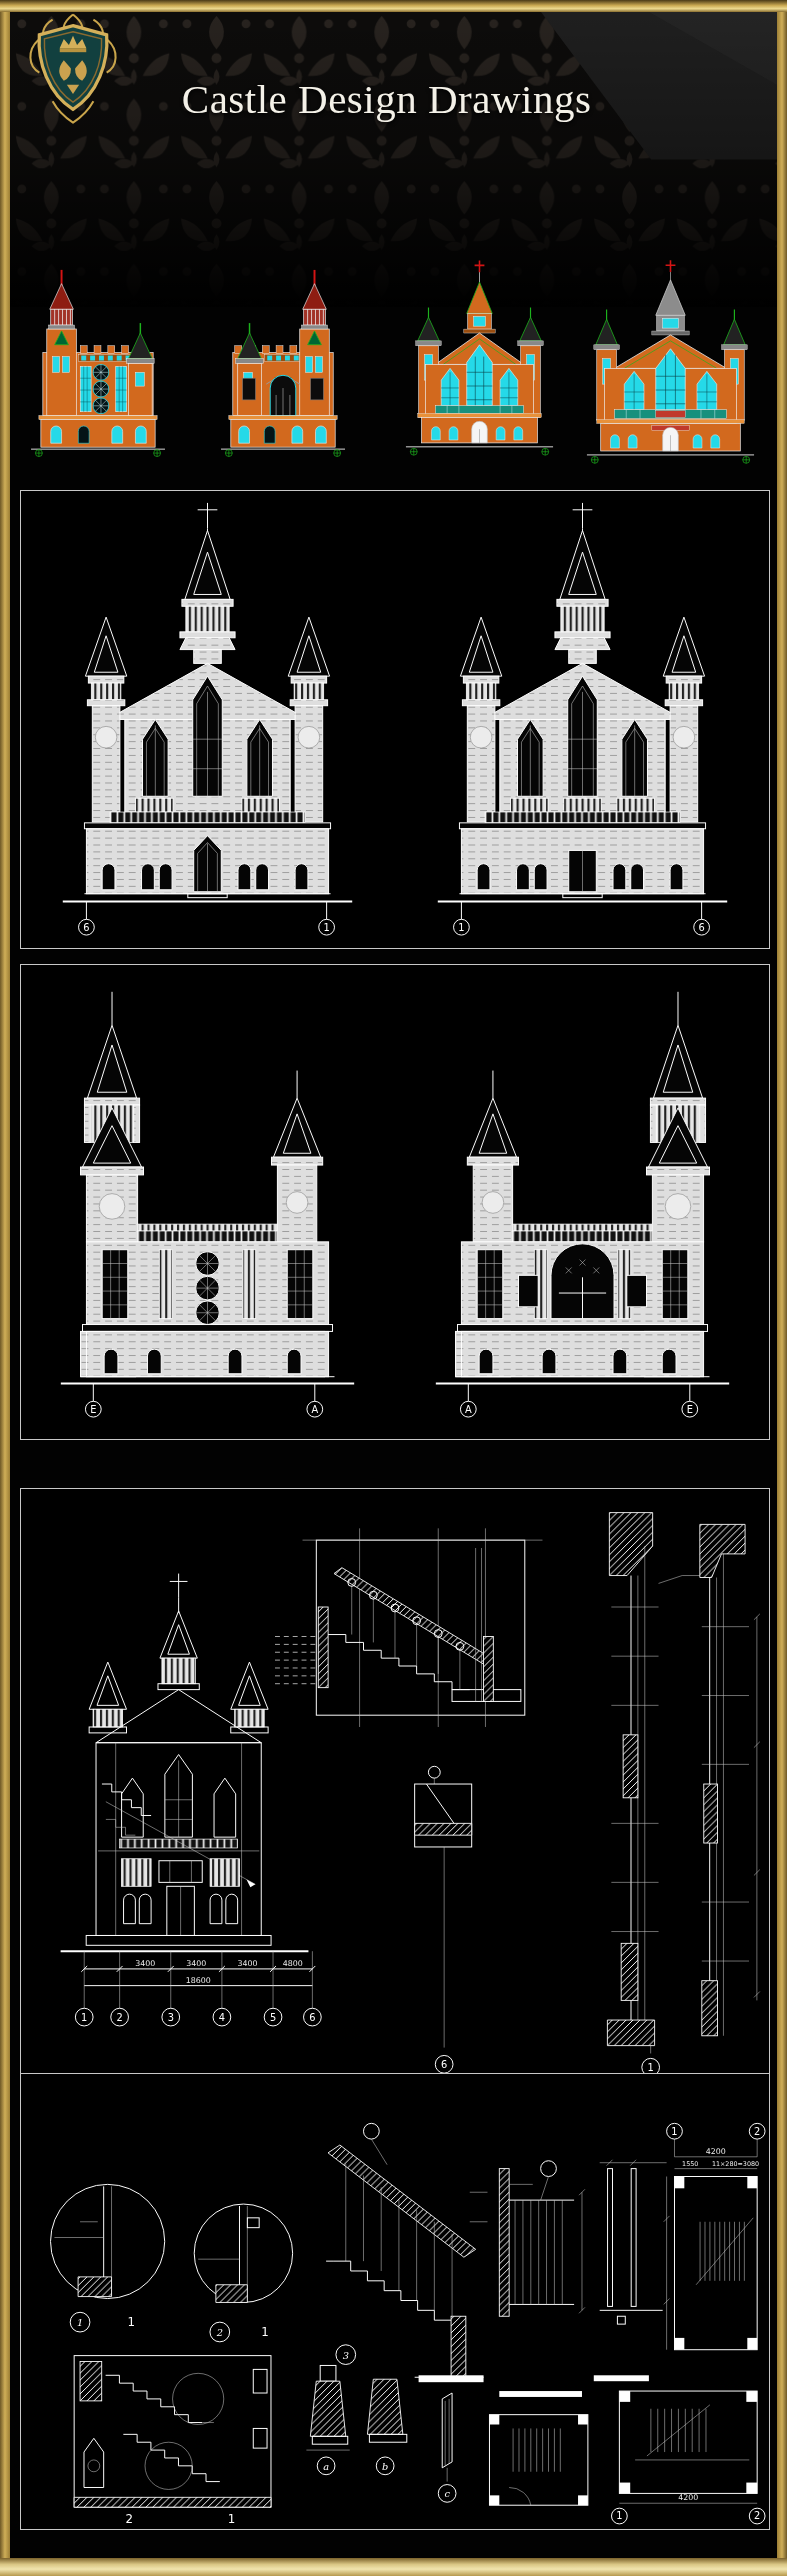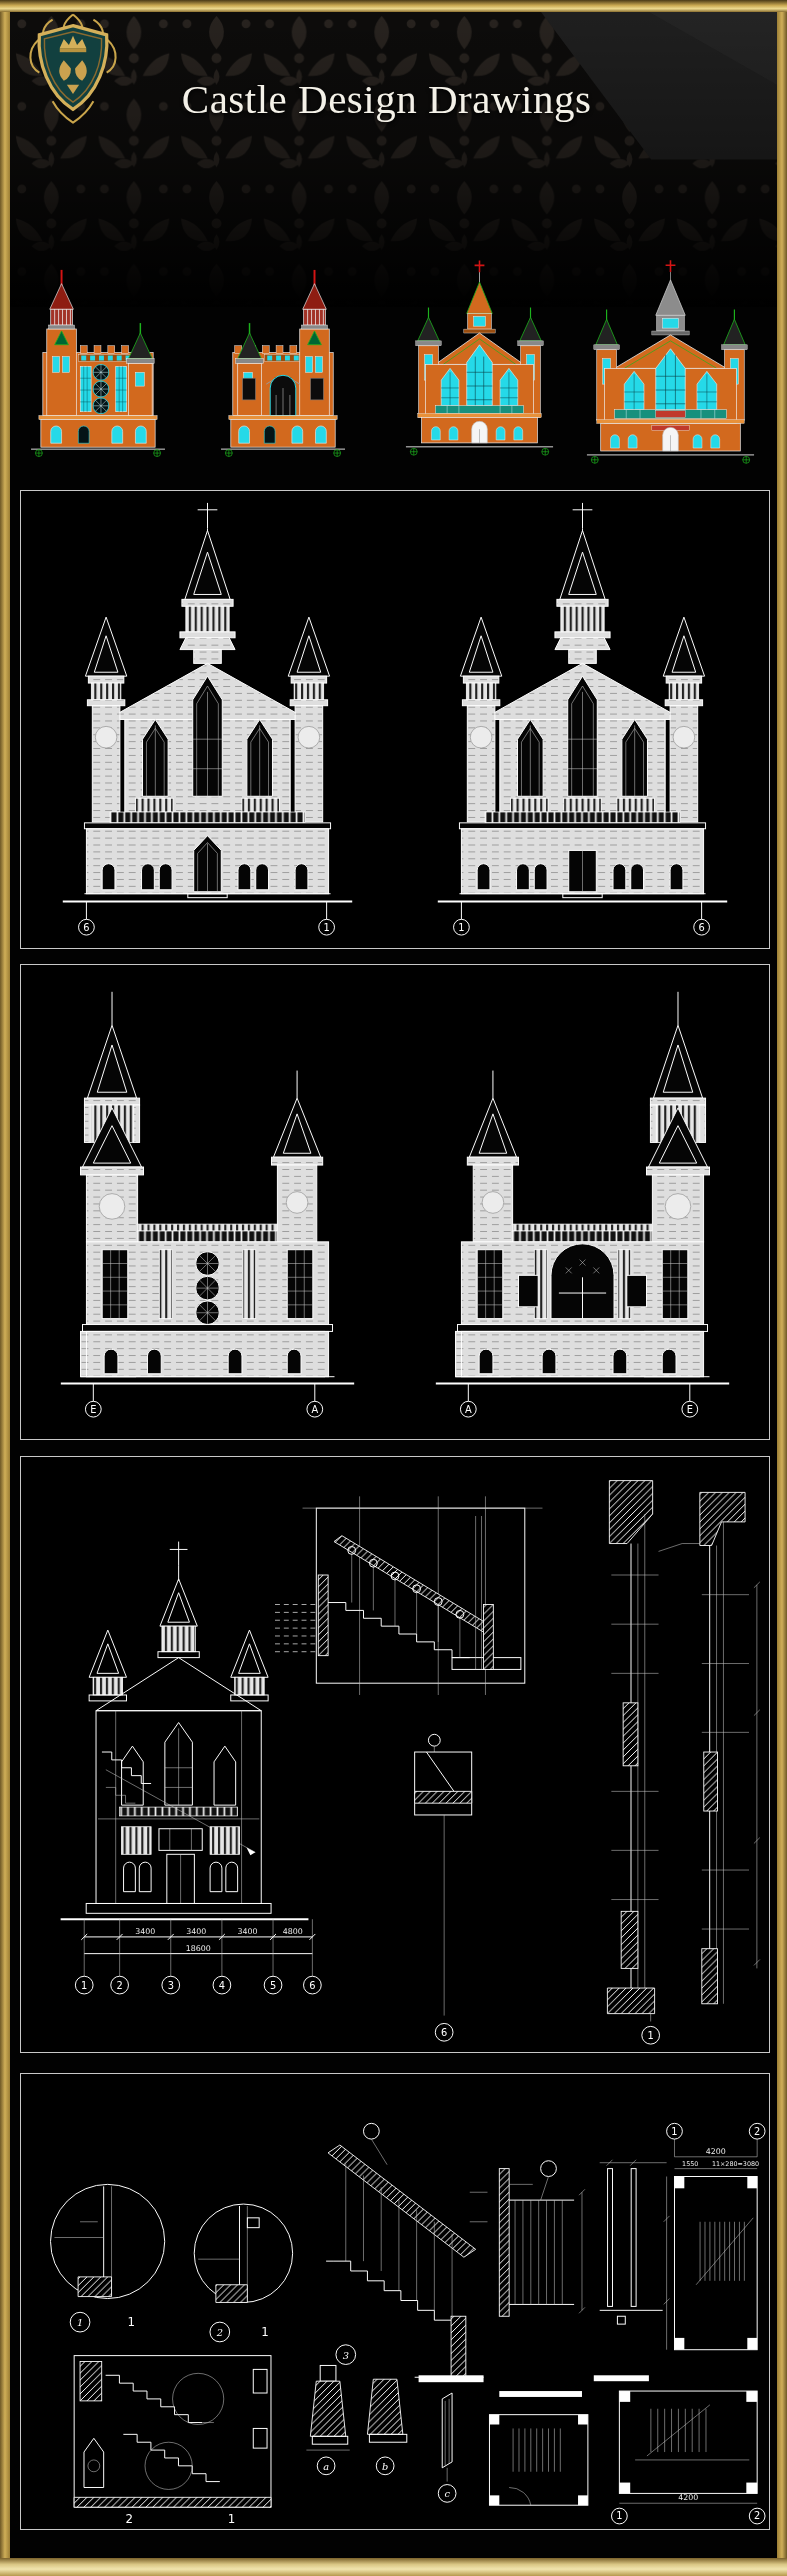--- a/index.html
+++ b/index.html
@@ -537,21 +537,21 @@
         <line x1="16" y1="410" x2="314" y2="410" class="g"></line>
         <line x1="49" y1="410" x2="49" y2="428" class="s"></line>
           <circle cx="49" cy="436" r="8" class="s"></circle>
         <text x="49" y="439.5" class="txt">A</text>
         <line x1="274" y1="410" x2="274" y2="428" class="s"></line>
           <circle cx="274" cy="436" r="8" class="s"></circle>
         <text x="274" y="439.5" class="txt">E</text>
       </svg>
     </div>
 
-    <div class="panel" style="top:1444px;height:595px">
+    <div class="panel" style="top:1476px;height:595px">
       <svg class="abs" style="left:0;top:0" width="746" height="593" viewBox="0 0 758 603">
 
         <g>
           <line x1="160" y1="86" x2="160" y2="110" class="s"></line>
             <line x1="151" y1="94" x2="169" y2="94" class="s"></line>
           <line x1="160" y1="110" x2="160" y2="126" class="s"></line>
           <polygon points="160,124 141,172 179,172" class="s"></polygon>
           <polygon points="160,138 149,168 171,168" class="s"></polygon>
           <rect x="143" y="172" width="34" height="26" class="bar"></rect>
           <rect x="139" y="198" width="42" height="6" class="s"></rect>

